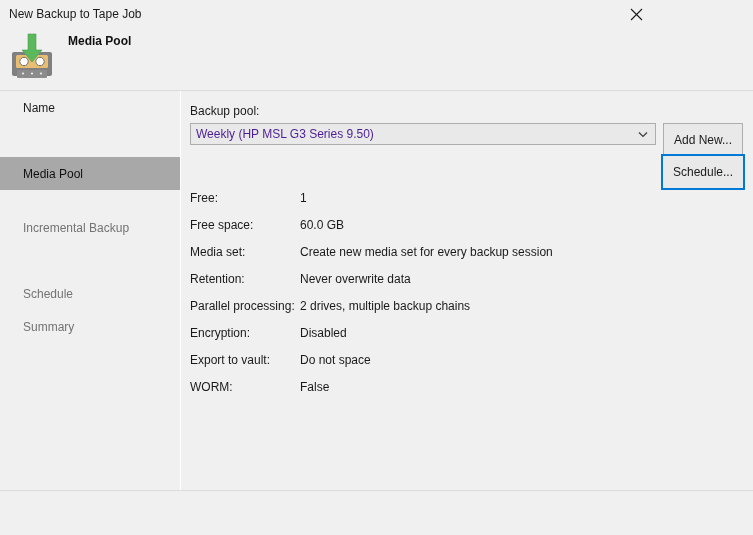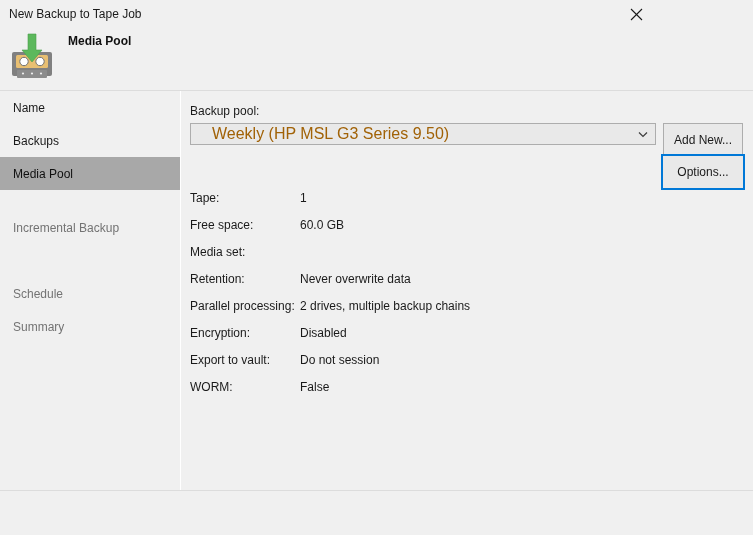--- a/index.html
+++ b/index.html
@@ -92,21 +92,21 @@
   }
   .nav-item {
     position: absolute;
     left: 0;
     width: 180px; height: 33px;
     display: flex;
     align-items: center;
     cursor: default;
   }
   .nav-item span {
-    padding-left: 13px;
+    padding-left: 23px;
     font-size: 12px;
     white-space: nowrap;
   }
   .nav-item.visited span { color: #1a1a1a; }
   .nav-item.pending span { color: #737373; margin-top: 43px; }
   .nav-item.selected {
     background: #a8a8a8;
   }
   .nav-item.selected span { color: #101010; }
   .field-label {
@@ -122,26 +122,25 @@
     width: 466px; height: 22px;
     background: #e9e9e9;
     border: 1px solid #adadad;
     box-sizing: border-box;
     display: flex;
     align-items: center;
     cursor: default;
   }
   .combo-value {
     padding-left: 5px;
-    font-size: 16px;
-    color: #a16207;
+    font-size: 12px;
+    color: #4c1d95;
     white-space: nowrap;
     overflow: hidden;
     flex: 1;
-    margin-left: 16px;
   }
   .combo-arrow {
     width: 24px;
     display: flex;
     align-items: center;
     justify-content: center;
   }
   .combo-arrow svg { display: block; }
 
   .btn {
@@ -242,23 +241,20 @@
     </svg>
   </div>
   <div class="header-title">Media Pool</div>
 </div>
 <div class="header-sep"></div>
 
 <div class="sidebar">
   <div class="nav-item visited" style="top:0px">
       <span>Name</span>
     </div>
-  <div class="nav-item visited" style="top:33px">
-      <span>Backups</span>
-    </div>
   <div class="nav-item selected" style="top:66px">
       <span>Media Pool</span>
     </div>
   <div class="nav-item pending" style="top:99px">
       <span>Incremental Backup</span>
     </div>
   <div class="nav-item pending" style="top:198px">
       <span>Summary</span>
     </div>
   <div class="nav-item pending" style="top:165px">
@@ -272,49 +268,50 @@
 <div class="combo">
   <span class="combo-value">Weekly (HP MSL G3 Series 9.50)</span>
   <span class="combo-arrow">
     <svg width="10" height="7" viewBox="0 0 10 7">
       <path d="M1 1.5 L5 5.5 L9 1.5" fill="none" stroke="#3c3c3c" stroke-width="1.2"></path>
     </svg>
   </span>
 </div>
 
 <button class="btn" id="btn-add-new">Add New...</button>
-<button class="btn focused" id="btn-schedule">Options...</button>
+<button class="btn focused" id="btn-schedule">Schedule...</button>
 
 <div class="details">
   <div class="detail-row" style="top:191px">
-    <span class="detail-label">Tape:</span>
+    <span class="detail-label">Free:</span>
     <span class="detail-value">1</span>
   </div>
   <div class="detail-row" style="top:218px">
     <span class="detail-label">Free space:</span>
     <span class="detail-value">60.0 GB</span>
   </div>
   <div class="detail-row" style="top:245px">
     <span class="detail-label">Media set:</span>
+    <span class="detail-value">Create new media set for every backup session</span>
   </div>
   <div class="detail-row" style="top:272px">
     <span class="detail-label">Retention:</span>
     <span class="detail-value">Never overwrite data</span>
   </div>
   <div class="detail-row" style="top:299px">
     <span class="detail-label">Parallel processing:</span>
     <span class="detail-value">2 drives, multiple backup chains</span>
   </div>
   <div class="detail-row" style="top:326px">
     <span class="detail-label">Encryption:</span>
     <span class="detail-value">Disabled</span>
   </div>
   <div class="detail-row" style="top:353px">
     <span class="detail-label">Export to vault:</span>
-    <span class="detail-value">Do not session</span>
+    <span class="detail-value">Do not space</span>
   </div>
   <div class="detail-row" style="top:380px">
     <span class="detail-label">WORM:</span>
     <span class="detail-value">False</span>
   </div>
 </div>
 
 <div class="footer-sep"></div>
 <div class="footer">
   

